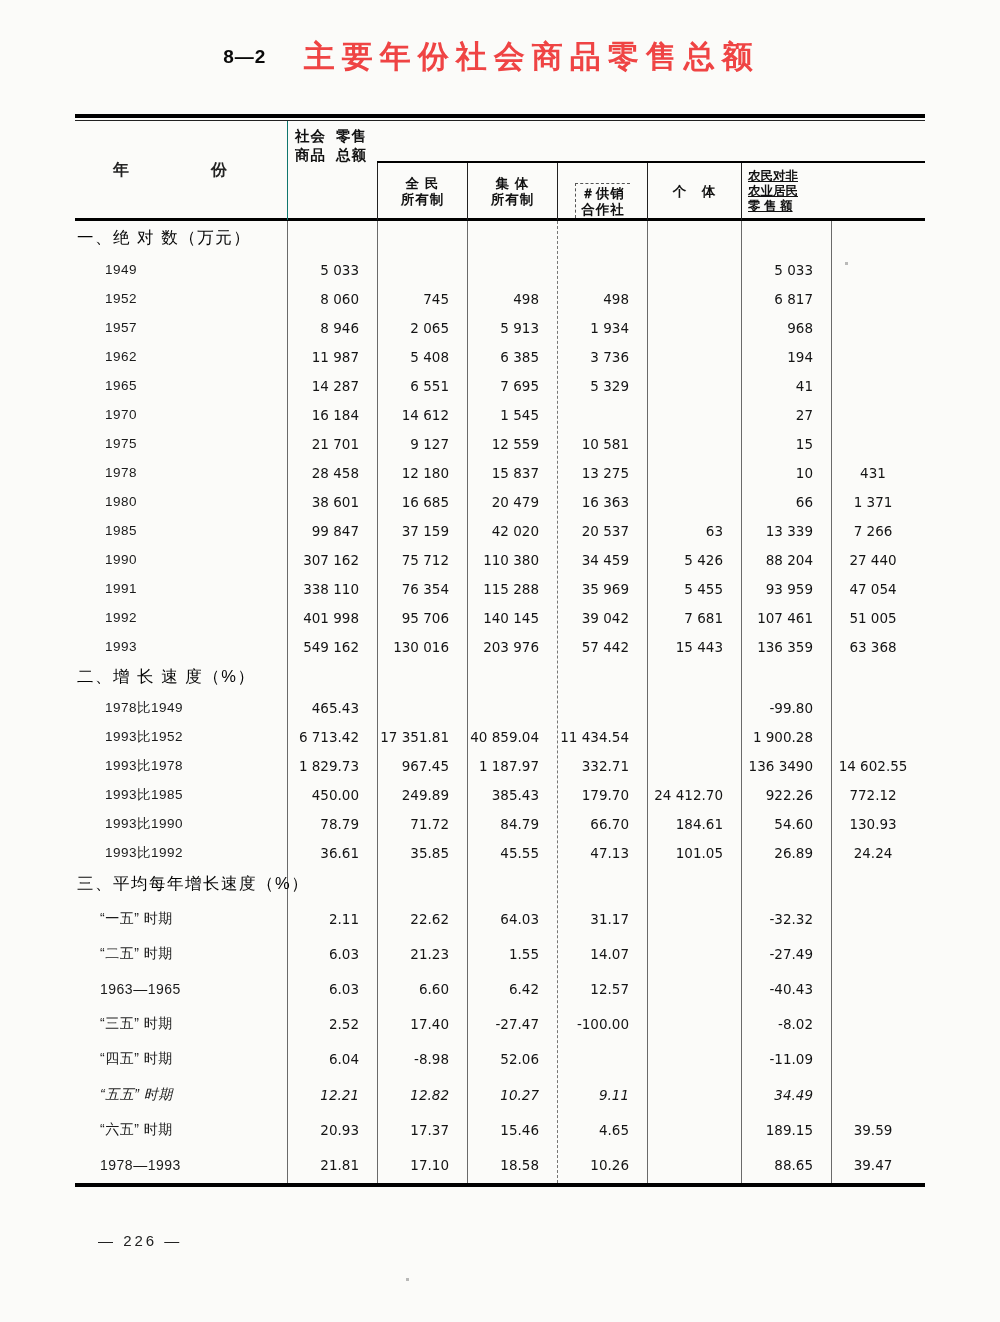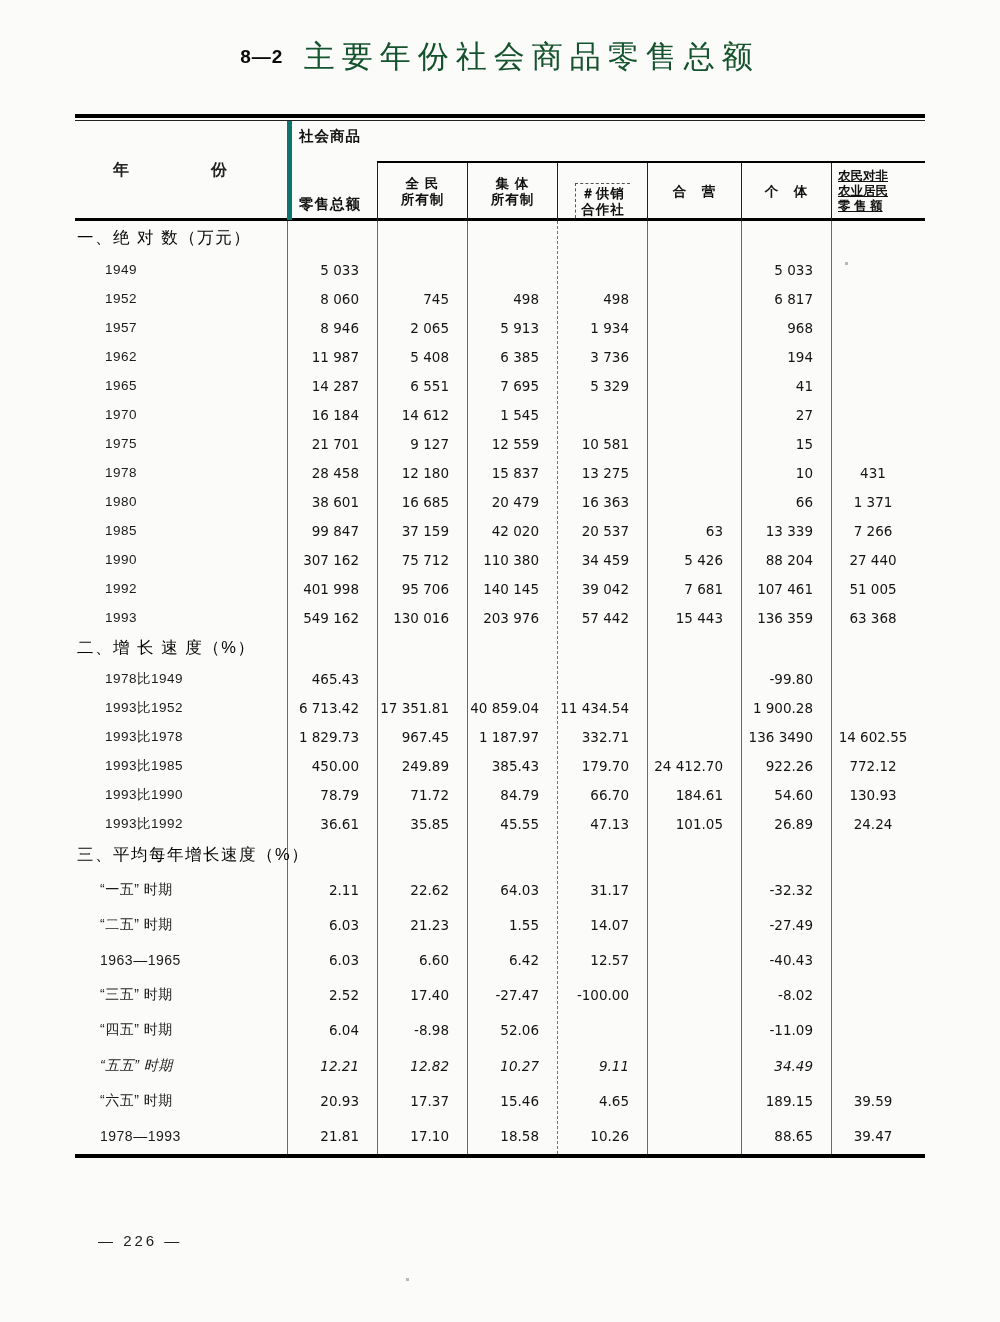--- a/index.html
+++ b/index.html
@@ -12,41 +12,41 @@
   
   .title-row{
     position:absolute;top:36px;left:0;width:100%;
     text-align:center;white-space:nowrap;
   }
   .table-number{
     font-weight:bold;font-size:19px;letter-spacing:1px;
     margin-right:16px;vertical-align:4px;color:#0a0a0a;
   }
   .page-title{
-    display:inline;font-size:31px;font-weight:normal;letter-spacing:7px;
-    color:#14532d;margin:0;
+    display:inline;font-size:31px;font-weight:bold;letter-spacing:7px;
+    color:#ef4444;margin:17px;
   }
   
   .stat-table{
     position:absolute;left:75px;top:114px;width:850px;
   }
   .top-rule{height:4px;background:#000;}
   .top-rule2{height:1px;background:#222;margin-top:2px;}
   
   .thead{
     position:relative;display:grid;grid-template-columns:212px 90px 548px;
     height:97px;border-bottom:3px solid #000;font-weight:bold;
   }
   .year-head{
     display:flex;align-items:center;justify-content:space-between;
     padding:0 60px 0 38px;font-size:16px;color:#222;
   }
   .total-head{
-    border-left:5px solid #0f766e;padding:6px 0 6px 7px;
-    display:flex;flex-direction:column;justify-content:space-between;
+    border-left:1px solid #0f766e;padding:6px 0 6px 7px;
+    display:flex;flex-direction:row;justify-content:space-between;
     font-size:14.5px;letter-spacing:1px;color:#111;
   }
   .subgroup{
     margin-top:40px;height:57px;border-top:2px solid #000;
     display:grid;grid-template-columns:90px 90px 90px 94px 90px 94px;
   }
   .subcol{
     border-left:1px solid #222;display:flex;flex-direction:column;
     align-items:center;justify-content:center;
     font-size:13.5px;line-height:16px;letter-spacing:1px;color:#111;
@@ -126,23 +126,20 @@
             <div>集  体</div>
             <div>所有制</div>
           </div>
           <div class="subcol">
             <div class="coop-inner">
               <div>＃供销</div>
               <div>合作社</div>
             </div>
           </div>
           <div class="subcol">
-            <div>合　营</div>
-          </div>
-          <div class="subcol">
             <div>个　体</div>
           </div>
           <div class="subcol farmer">
             <div>农民对非</div>
             <div>农业居民</div>
             <div>零 售 额</div>
           </div>
         </div>
     </div>
 
@@ -260,20 +257,30 @@
             <div class="label">1990</div>
             <div class="num">307 162</div>
             <div class="num">75 712</div>
             <div class="num">110 380</div>
             <div class="num">34 459</div>
             <div class="num">5 426</div>
             <div class="num">88 204</div>
             <div class="num">27 440</div>
           </div>
           <div class="row spaced plain">
+            <div class="label">1991</div>
+            <div class="num">338 110</div>
+            <div class="num">76 354</div>
+            <div class="num">115 288</div>
+            <div class="num">35 969</div>
+            <div class="num">5 455</div>
+            <div class="num">93 959</div>
+            <div class="num">47 054</div>
+          </div>
+          <div class="row spaced plain">
             <div class="label">1992</div>
             <div class="num">401 998</div>
             <div class="num">95 706</div>
             <div class="num">140 145</div>
             <div class="num">39 042</div>
             <div class="num">7 681</div>
             <div class="num">107 461</div>
             <div class="num">51 005</div>
           </div>
           <div class="row spaced plain">

